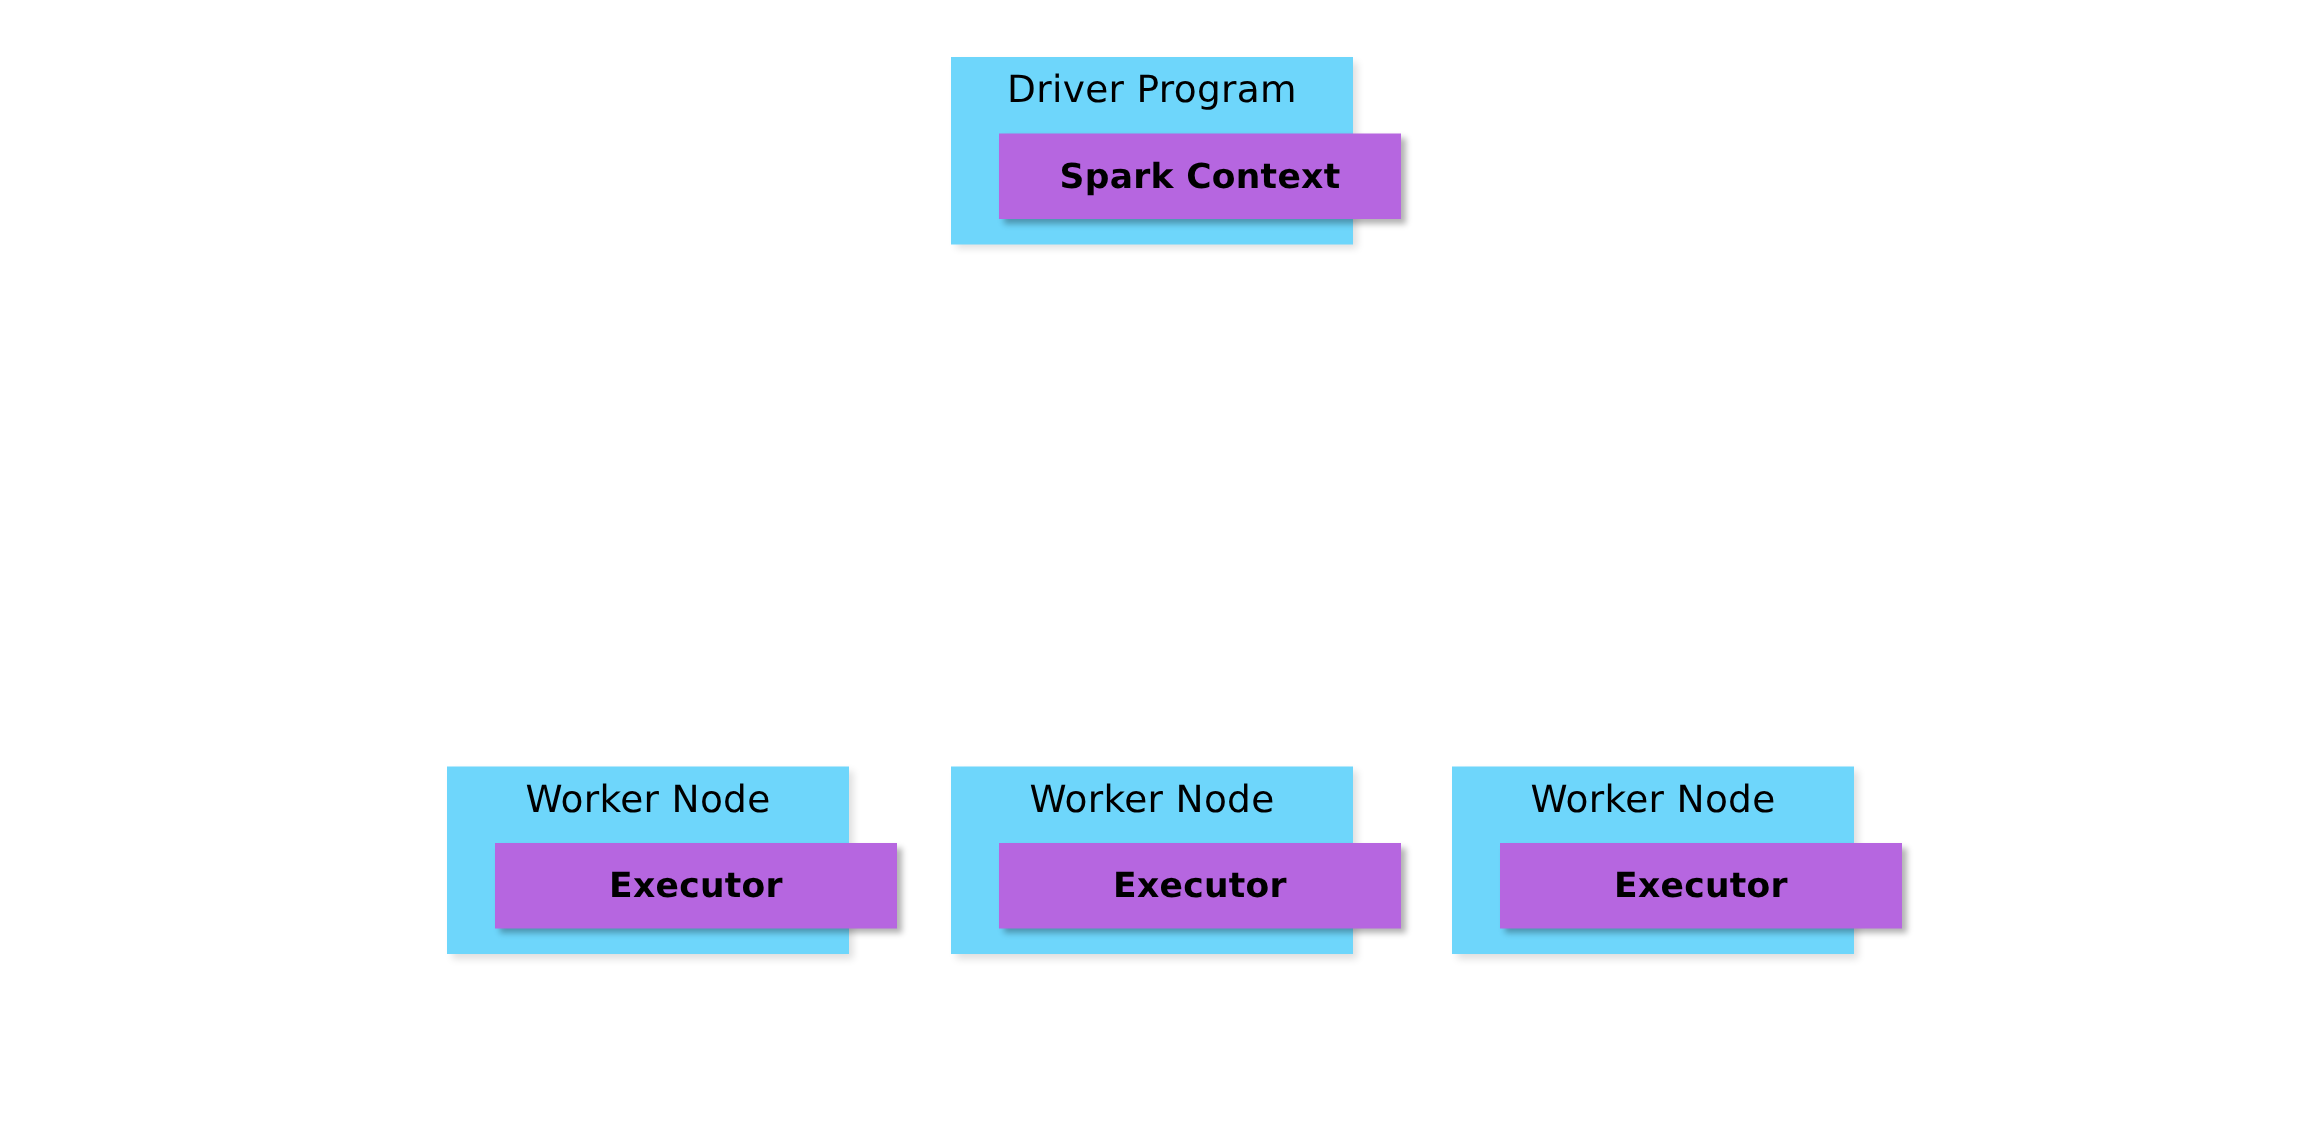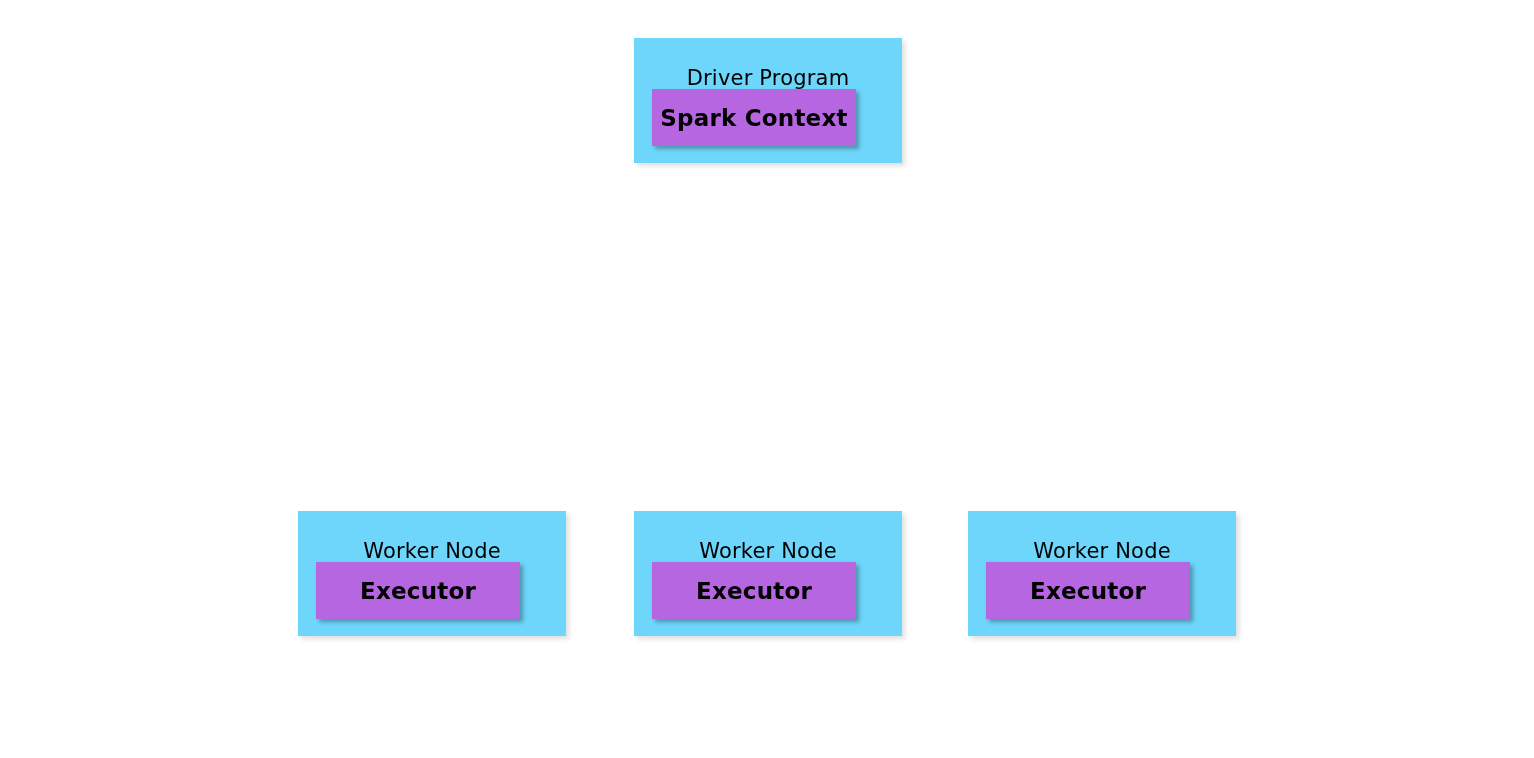--- a/index.html
+++ b/index.html
@@ -24,38 +24,38 @@
     position: absolute;
     width: 268px;
     height: 125px;
     background: #6ed6fb;
     box-shadow: 3px 3px 5px rgba(0, 0, 0, 0.13);
     box-sizing: border-box;
   }
 
   .node-title {
     position: absolute;
-    top: 25px;
+    top: 7px;
     left: 0;
     width: 100%;
     text-align: center;
-    font-size: 21px;
+    font-size: 25px;
     line-height: 30px;
     font-weight: 400;
     color: #000000;
     letter-spacing: 0.2px;
     white-space: nowrap;
   }
 
   
   .component {
     position: absolute;
-    left: 18px;
+    left: 32px;
     top: 51px;
-    width: 204px;
+    width: 268px;
     height: 57px;
     background: #b666e0;
     box-shadow: 3px 3px 4px rgba(0, 0, 0, 0.30);
     box-sizing: border-box;
     display: flex;
     align-items: center;
     justify-content: center;
   }
 
   .component-label {

